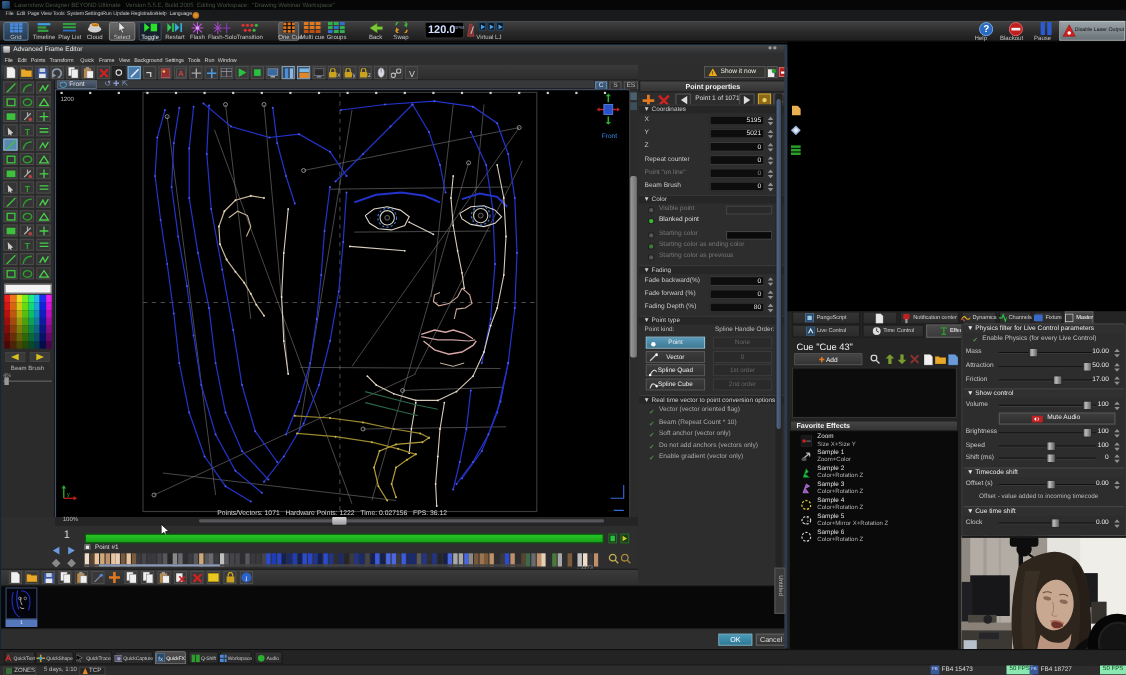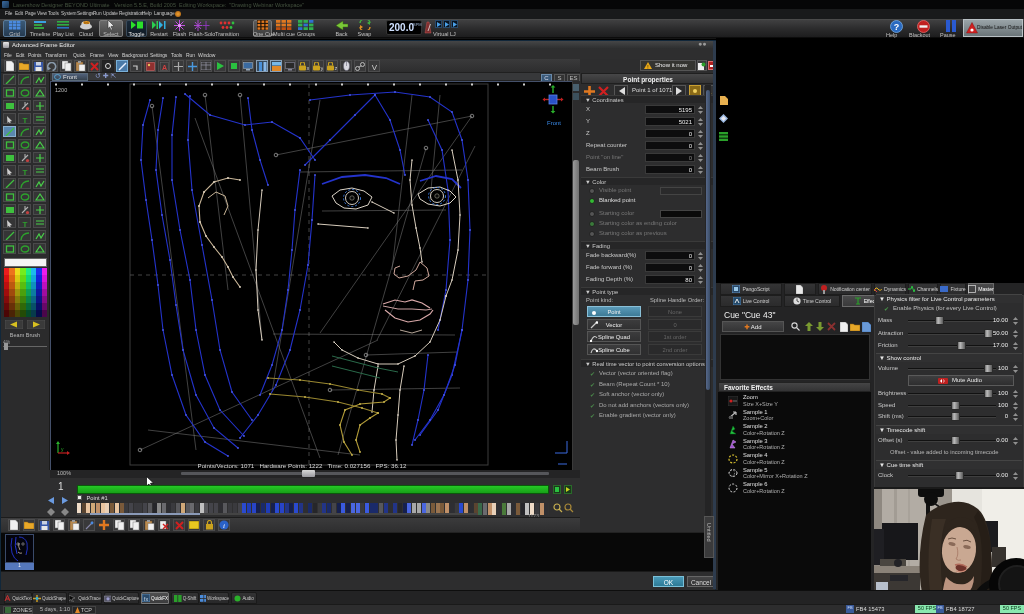--- a/index.html
+++ b/index.html
@@ -195,21 +195,21 @@
 <div style="position:absolute;left:357px;top:20px;width:15px;height:10px;display:flex;align-items:center;justify-content:center;">
     <svg width="12" height="10" viewBox="0 0 12 10">
       <path d="M1 3 A5 4 0 0 1 11 3" fill="none" stroke="#40b040" stroke-width="1.4"></path>
       <path d="M11 7 A5 4 0 0 1 1 7" fill="none" stroke="#e09020" stroke-width="1.4"></path>
       <path d="M11 1 L11 5 L8 3 Z" fill="#40b040"></path>
       <path d="M1 9 L1 5 L4 7 Z" fill="#e09020"></path>
     </svg>
   </div>
 <div class="tx" style="left:357px;top:31px;width:15px;text-align:center;font-size:5.5px;color:#c2c2c2;">Swap</div>
 <div style="position:absolute;left:386px;top:20px;width:36px;height:15px;background:#000;border:1px solid #333;border-radius:2px;"></div>
-<div class="tx" style="left:389px;top:22px;font-size:10px;color:#cfe0ff;font-weight:bold;">200.0</div>
+<div class="tx" style="left:389px;top:22px;font-size:10px;color:#cfe0ff;font-weight:bold;">120.0</div>
 <div class="tx" style="left:413px;top:22px;font-size:4px;color:#9ab0d0;">BPM</div>
 <svg class="a" style="left:424px;top:21px;" width="8" height="13" viewBox="0 0 8 13">
     <path d="M1 12 L3 1 L5 1 L7 12 Z" fill="#803030" stroke="#c05050" stroke-width="0.5"></path>
     <line x1="4" y1="10" x2="6.5" y2="3" stroke="#e0e0e0" stroke-width="0.8"></line>
   </svg>
 <div style="position:absolute;left:435px;top:20px;width:7px;height:8px;background:#0a1420;border:1px solid #2a4a6a;display:flex;align-items:center;">
     <svg style="display:block;margin-left:1px;" width="4" height="5" viewBox="0 0 5 6">
       <path d="M0 0 L5 3 L0 6 Z" fill="#4aa0e8"></path>
     </svg>
   </div>

